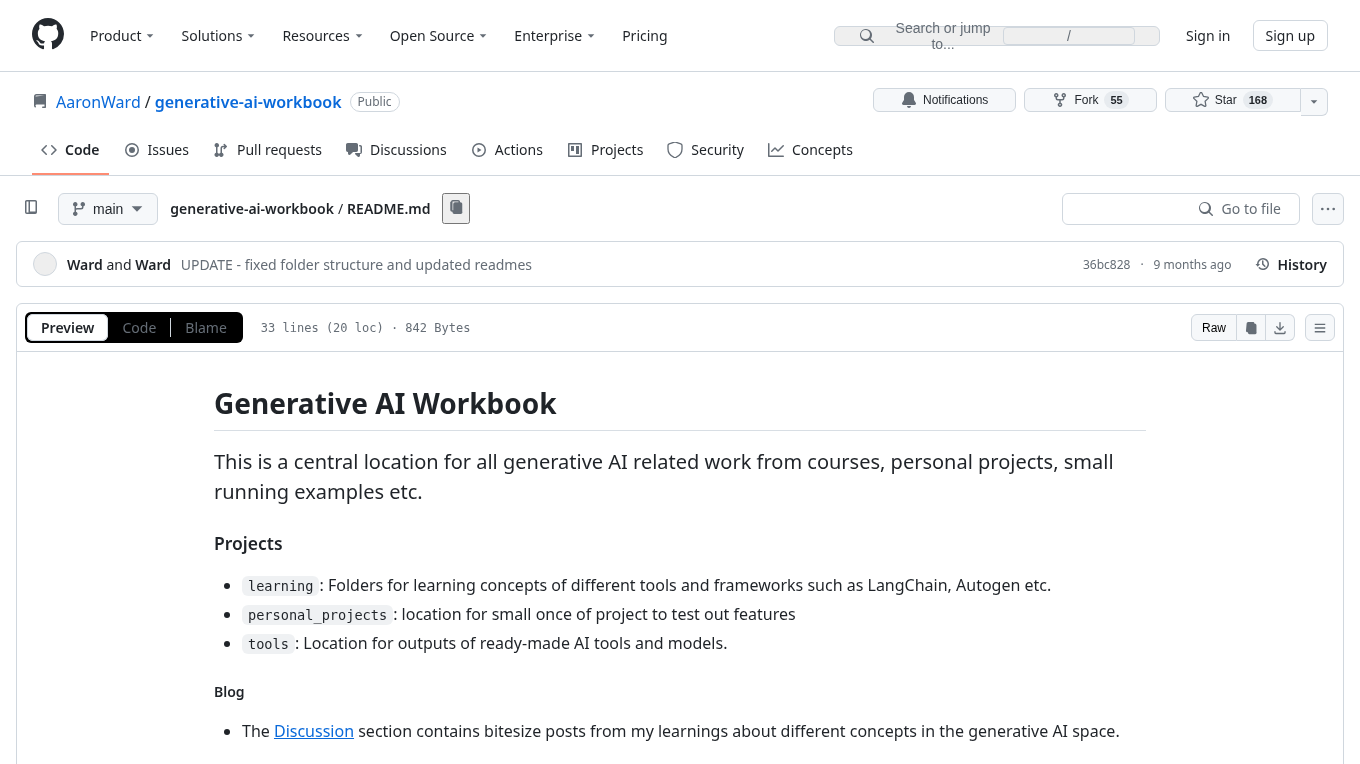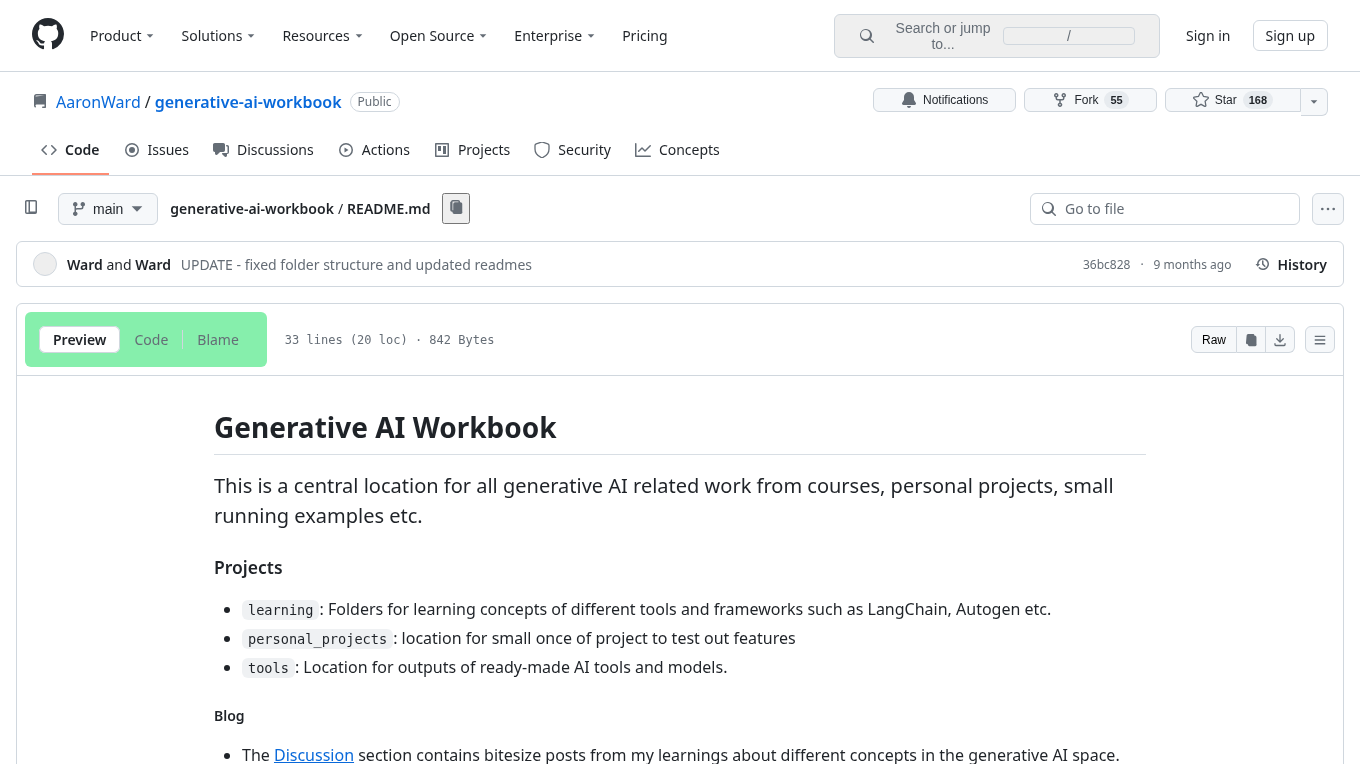--- a/index.html
+++ b/index.html
@@ -6,21 +6,21 @@
 body { font-family: -apple-system, BlinkMacSystemFont, "Segoe UI", "Noto Sans", Helvetica, Arial, sans-serif; color: #1f2328; background: #fff; font-size: 14px; }
 a { text-decoration: none; }
 
 
 .gh-header { background: #fff; display: flex; align-items: center; padding: 16px 32px 16px 16px; border-bottom: 1px solid #d0d7de; height: 72px; }
 .gh-logo { width: 32px; height: 32px; margin-left: 16px; margin-right: 16px; fill: #24292f; }
 .nav-menu { display: flex; gap: 6px; align-items: center; }
 .nav-item { display: flex; align-items: center; gap: 4px; padding: 6px 10px; color: #1f2328; cursor: pointer; font-size: 14px; border-radius: 6px; }
 .caret-down { width: 10px; height: 10px; fill: #656d76; }
 .spacer { flex: 1; }
-.search-box { display: flex; align-items: center; border: 1px solid #d0d7de; border-radius: 6px; height: 44px; width: 326px; padding: 0 24px; color: #656d76; }
+.search-box { display: flex; align-items: center; border: 1px solid #d0d7de; border-radius: 6px; height: 20px; width: 326px; padding: 0 24px; color: #656d76; }
 .search-box svg { width: 16px; height: 16px; fill: #656d76; margin-right: 8px; }
 .search-box span { flex: 1; font-size: 14px; color: #656d76; }
 .slash-key { border: 1px solid #d0d7de; border-radius: 4px; padding: 0 5px; font-size: 11px; color: #656d76; }
 .signin { margin-left: 16px; color: #1f2328; padding: 5px 10px; }
 .signup { margin-left: 12px; border: 1px solid #d0d7de; border-radius: 6px; padding: 5px 12px; color: #1f2328; }
 
 
 .repo-head { padding: 16px 32px 0 32px; display: flex; align-items: center; }
 .repo-icon { width: 16px; height: 16px; fill: #656d76; margin-right: 8px; }
 .repo-path { font-size: 16px; display: flex; align-items: center; gap: 4px; }
@@ -44,38 +44,38 @@
 .file-bar { display: flex; align-items: center; padding: 16px 16px; gap: 12px; }
 .sidepanel-toggle { border: 1px solid transparent; background: none; padding: 6px; border-radius: 6px; cursor: pointer; }
 .sidepanel-toggle svg { width: 16px; height: 16px; fill: #656d76; }
 .branch-btn { display: flex; align-items: center; gap: 6px; border: 1px solid #d0d7de; border-radius: 6px; background: #f6f8fa; padding: 5px 12px; font-size: 14px; color: #24292f; cursor: pointer; height: 32px; }
 .branch-btn svg { width: 16px; height: 16px; fill: #656d76; }
 .breadcrumb { font-size: 14px; display: flex; align-items: center; gap: 4px; }
 .breadcrumb a { color: #0969da; }
 .breadcrumb .strong { font-weight: 600; color: #1f2328; }
 .copy-path { padding: 4px; cursor: pointer; }
 .copy-path svg { width: 16px; height: 16px; fill: #656d76; }
-.goto-file { display: flex; align-items: center; border: 1px solid #d0d7de; border-radius: 6px; height: 32px; width: 270px; padding: 0 10px; color: #656d76; }
+.goto-file { display: flex; align-items: center; border: 1px solid #d0d7de; border-radius: 6px; height: 32px; width: 238px; padding: 0 18px; color: #656d76; justify-content: flex-end; }
 .goto-file svg { width: 16px; height: 16px; fill: #656d76; margin-right: 8px; }
 .more-btn { border: 1px solid #d0d7de; border-radius: 6px; background: #f6f8fa; padding: 7px 8px; cursor: pointer; height: 32px; width: 32px; display:flex; align-items:center; justify-content:center;}
 .more-btn svg { fill: #656d76; width: 16px; height: 16px;}
 
 
 .commit-bar { margin: 0 16px; border: 1px solid #d0d7de; border-radius: 6px; padding: 10px 16px; display: flex; align-items: center; gap: 10px; }
 .avatar { width: 24px; height: 24px; border-radius: 50%; background: #eee; border: 1px solid #d0d7de; flex-shrink: 0; }
 .commit-bar .msg { color: #656d76; }
 .commit-bar .author { font-weight: 600; color: #1f2328; }
 .commit-meta { color: #656d76; font-size: 12px; }
 .history-link { display: flex; align-items: center; gap: 6px; color: #1f2328; font-size: 14px; font-weight: 600; }
 .history-link svg { width: 16px; height: 16px; fill: #656d76; }
 
 
 .file-box { margin: 16px; border: 1px solid #d0d7de; border-radius: 6px; }
 .file-toolbar { display: flex; align-items: center; padding: 8px; border-bottom: 1px solid #d0d7de; gap: 8px; }
-.seg-group { display: flex; background: #86efac; border-radius: 6px; padding: 14px; gap: 0; }
+.seg-group { display: flex; background: #000000; border-radius: 6px; padding: 2px; gap: 0; }
 .seg { padding: 4px 14px; font-size: 14px; color: #656d76; border-radius: 6px; cursor: pointer; }
 .seg.active { background: #fff; color: #1f2328; font-weight: 600; box-shadow: 0 0 0 1px #d0d7de inset; }
 .seg-div { width: 1px; background: #d0d7de; margin: 4px 0; }
 .file-info { color: #656d76; font-size: 12px; font-family: ui-monospace, SFMono-Regular, Menlo, monospace; margin-left: 10px; }
 .toolbar-right { margin-left: auto; display: flex; align-items: center; gap: 0; }
 .raw-btn { border: 1px solid #d0d7de; border-radius: 6px 0 0 6px; padding: 4px 10px; font-size: 12px; background: #f6f8fa; cursor: pointer; height: 27px; }
 .icon-btn { border: 1px solid #d0d7de; border-left: none; padding: 4px 7px; background: #f6f8fa; cursor: pointer; height: 27px; display: flex; align-items: center; }
 .icon-btn svg { width: 14px; height: 14px; fill: #656d76; }
 .icon-btn.last { border-radius: 0 6px 6px 0; }
 .outline-btn { margin-left: 10px; border: 1px solid #d0d7de; border-radius: 6px; padding: 4px 7px; background: #f6f8fa; cursor: pointer; height: 27px; display: flex; align-items: center; }
@@ -205,20 +205,26 @@
       <svg viewBox="0 0 16 16">
         <path d="M4.72 3.22a.75.75 0 0 1 1.06 1.06L2.06 8l3.72 3.72a.75.75 0 1 1-1.06 1.06L.47 8.53a.75.75 0 0 1 0-1.06Zm6.56 0a.75.75 0 1 0-1.06 1.06L13.94 8l-3.72 3.72a.75.75 0 1 0 1.06 1.06l4.25-4.25a.75.75 0 0 0 0-1.06Z"></path>
       </svg>
       <span>Code</span>
     </a>
   <a class="tab">
       <svg viewBox="0 0 16 16">
         <path d="M8 1a7 7 0 1 0 0 14A7 7 0 0 0 8 1Zm0 1.5a5.5 5.5 0 1 1 0 11 5.5 5.5 0 0 1 0-11ZM8 5a3 3 0 1 0 0 6 3 3 0 0 0 0-6Z"></path>
       </svg>
       <span>Issues</span>
+    </a>
+  <a class="tab">
+      <svg viewBox="0 0 16 16">
+        <path d="M1.5 3.25a2.25 2.25 0 1 1 3 2.122v5.256a2.251 2.251 0 1 1-1.5 0V5.372A2.25 2.25 0 0 1 1.5 3.25Zm9.22-1.28a.75.75 0 0 1 1.06 0l2 2a.75.75 0 0 1 0 1.06l-2 2a.75.75 0 1 1-1.06-1.06l.72-.72H10a1 1 0 0 0-1 1V10.628a2.251 2.251 0 1 1-1.5 0V6.25A2.5 2.5 0 0 1 10 3.75h1.44l-.72-.72a.75.75 0 0 1 0-1.06Z"></path>
+      </svg>
+      <span>Pull requests</span>
     </a>
   <a class="tab">
       <svg viewBox="0 0 16 16">
         <path d="M1.75 1h8.5c.966 0 1.75.784 1.75 1.75v5.5A1.75 1.75 0 0 1 10.25 10H7.061l-2.574 2.573A1.458 1.458 0 0 1 2 11.543V10h-.25A1.75 1.75 0 0 1 0 8.25v-5.5C0 1.784.784 1 1.75 1ZM14.5 4.75a.25.25 0 0 0-.25-.25h-.5a.75.75 0 0 1 0-1.5h.5c.966 0 1.75.784 1.75 1.75v5.5A1.75 1.75 0 0 1 14.25 12H14v1.543a1.458 1.458 0 0 1-2.487 1.03L9.22 12.28a.749.749 0 0 1 .326-1.275h4.704a.25.25 0 0 0 .25-.25Z"></path>
       </svg>
       <span>Discussions</span>
     </a>
   <a class="tab">
       <svg viewBox="0 0 16 16">
         <path d="M8 1a7 7 0 1 0 0 14A7 7 0 0 0 8 1Zm0 1.5a5.5 5.5 0 1 1 0 11 5.5 5.5 0 0 1 0-11ZM6.5 5.5l4 2.5-4 2.5Z"></path>

